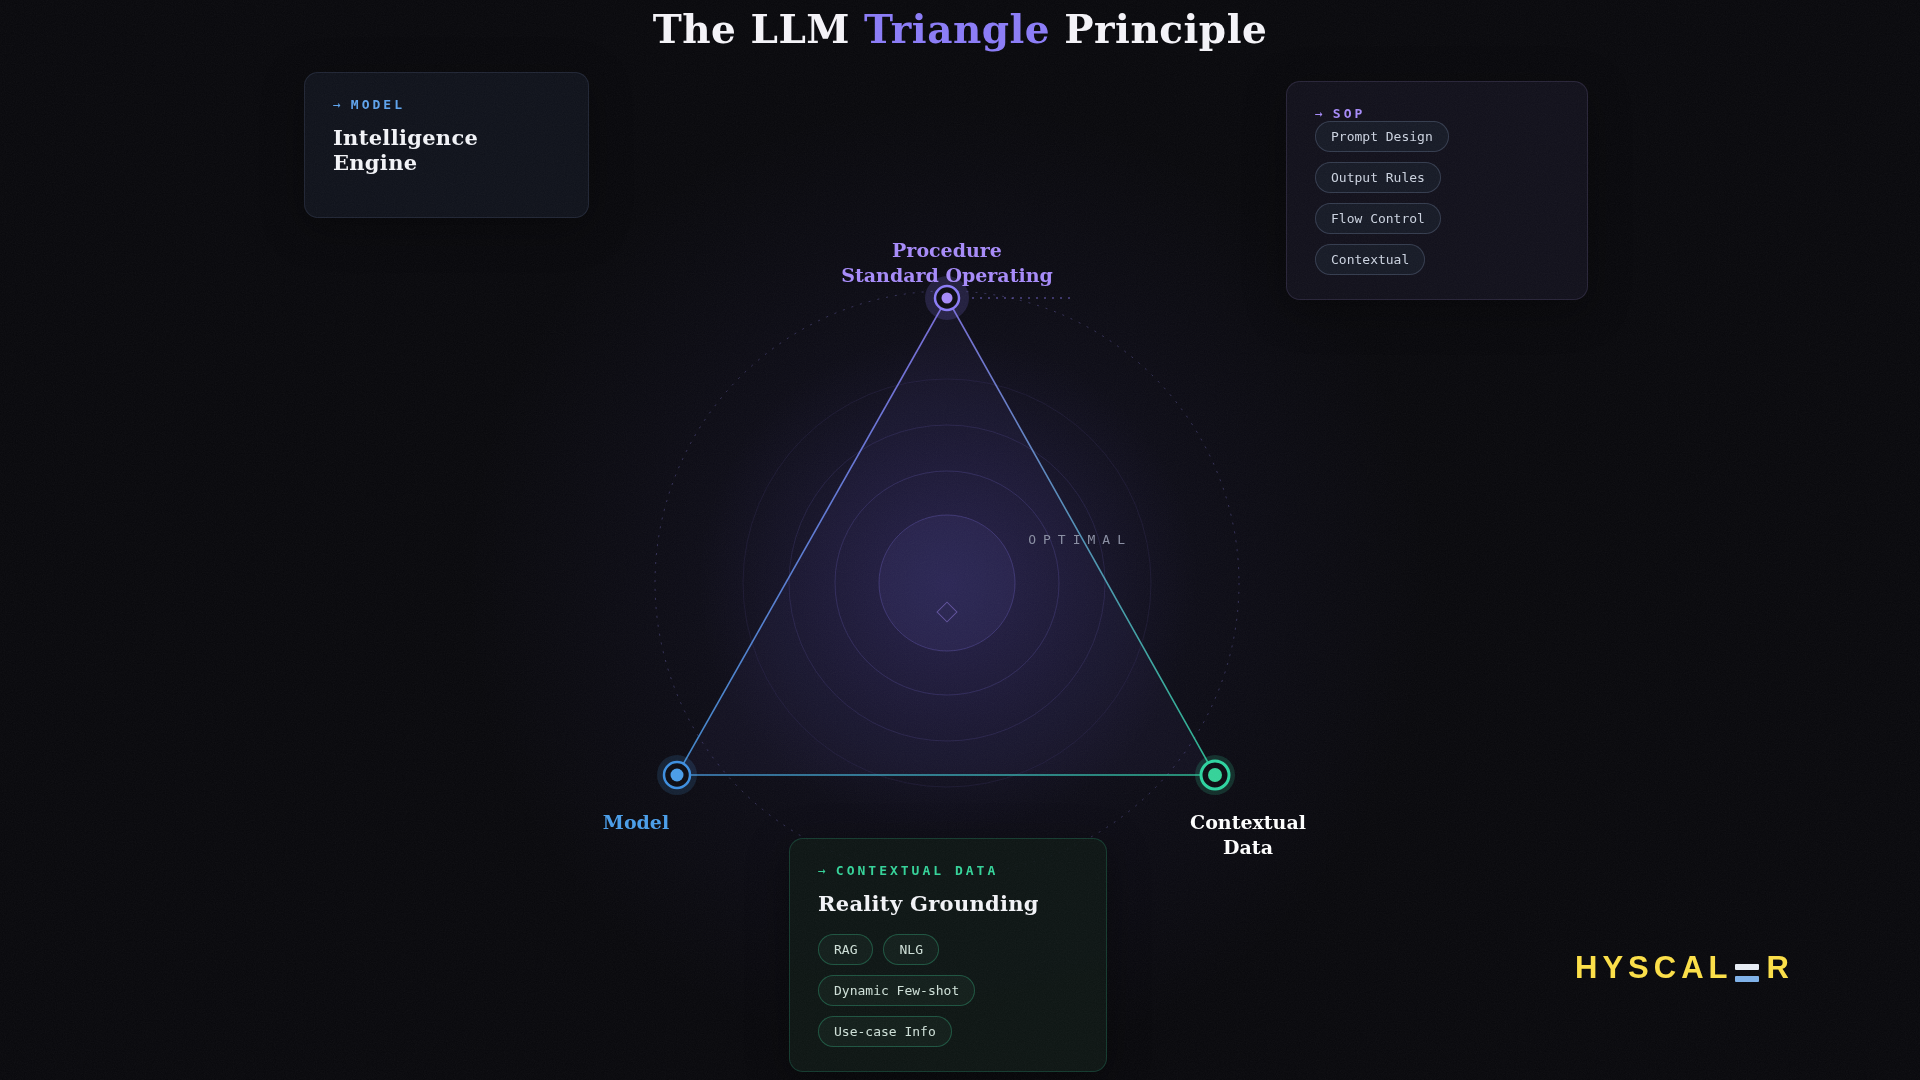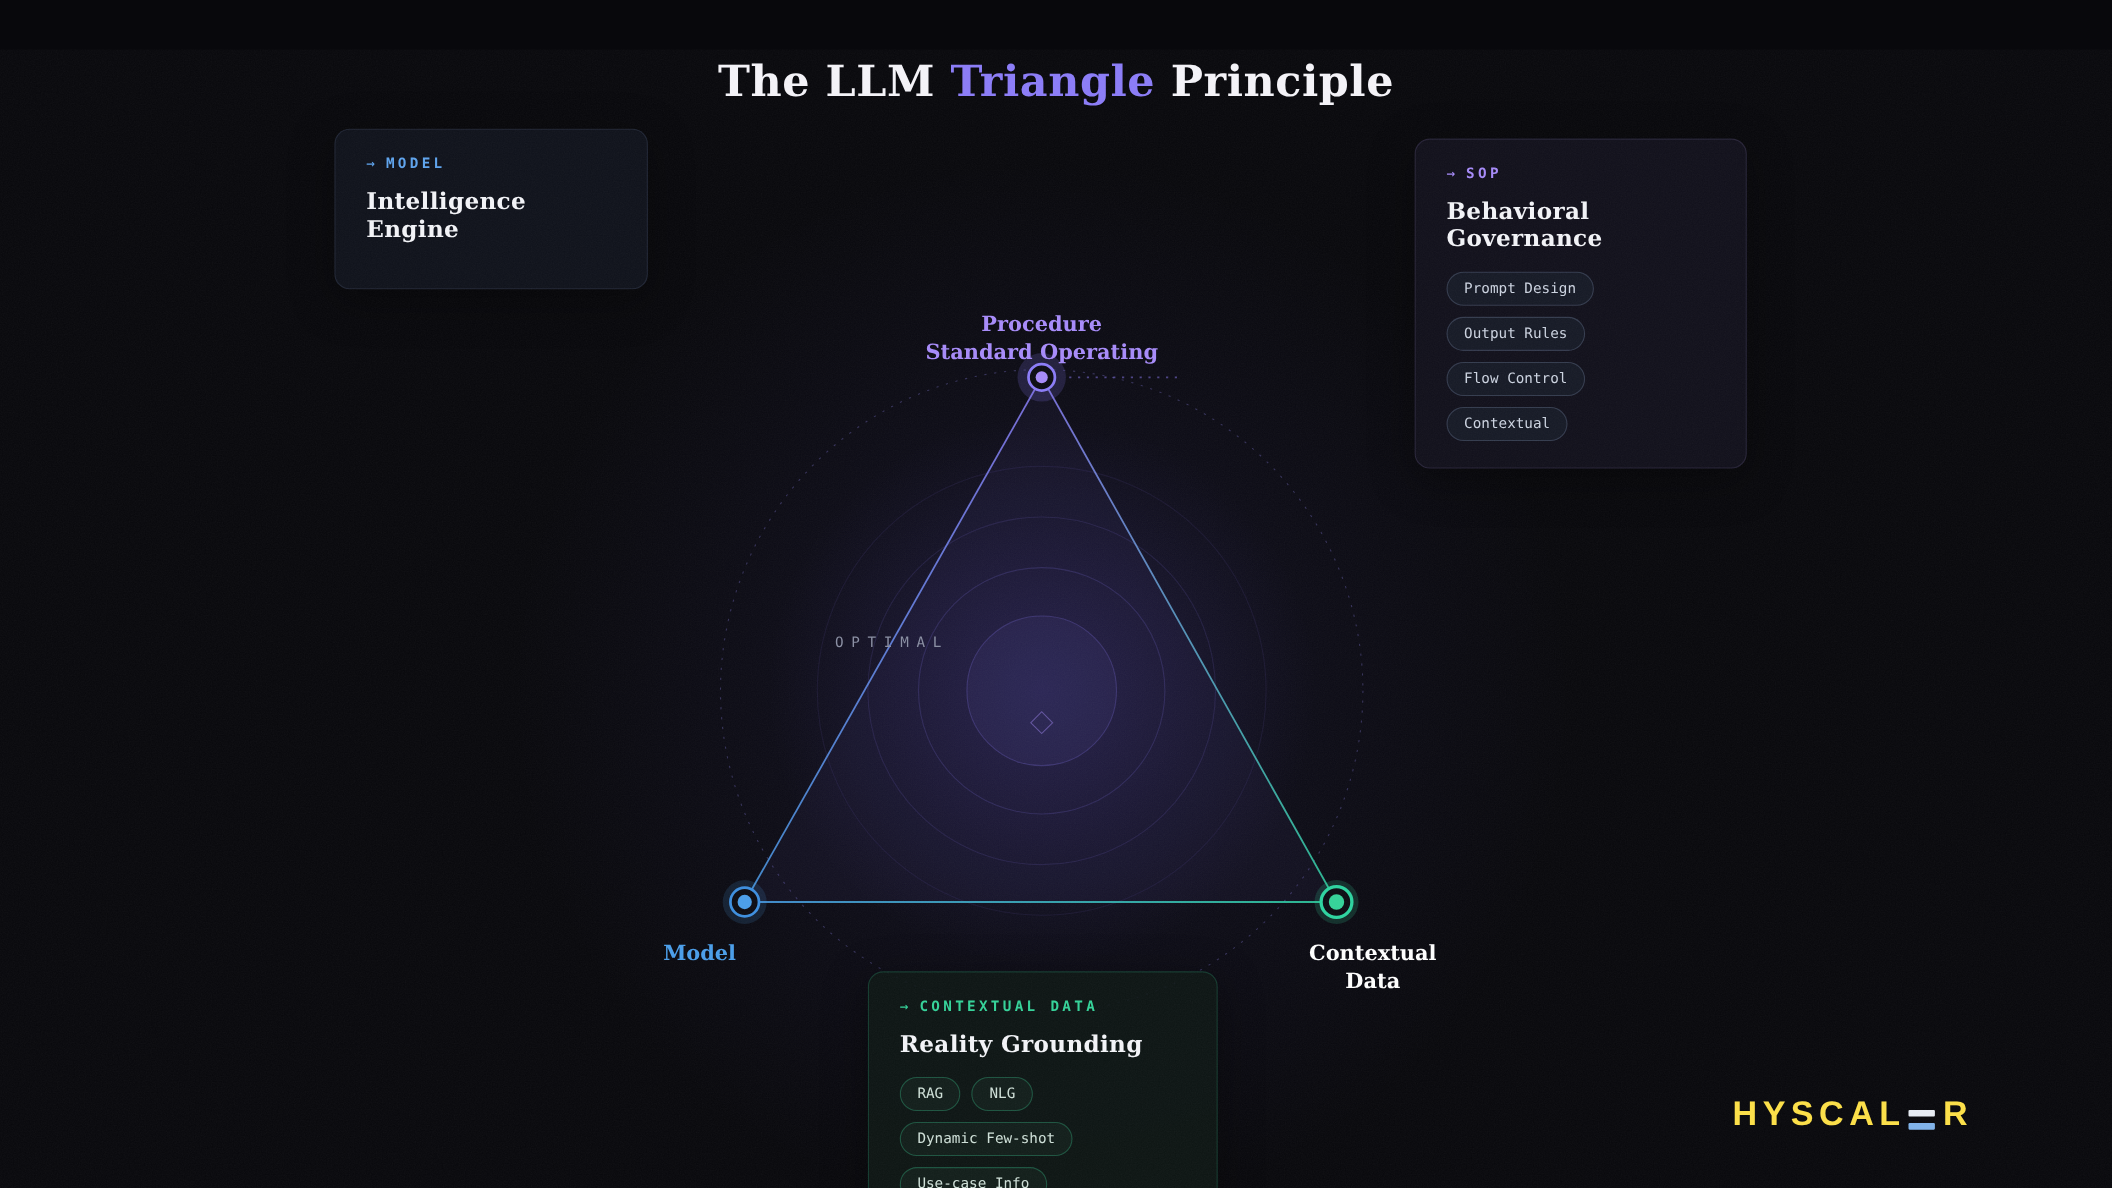--- a/index.html
+++ b/index.html
@@ -1,19 +1,19 @@
 <!DOCTYPE html>
 <html><head>
 <meta charset="utf-8">
 <style>
   * { margin:0; padding:0; box-sizing:border-box; }
   html,body { width:1920px; height:1080px; background:#08080c; overflow:hidden; }
   body { position:relative; font-family:"DejaVu Sans", sans-serif; }
 
-  .stage { position:absolute; inset:0;margin-top:45px; }
+  .stage { position:absolute; inset:0; }
 
   .bg-glow { position:absolute; left:947px; top:583px; width:980px; height:980px;
     transform:translate(-50%,-50%); border-radius:50%;
     background:radial-gradient(circle, rgba(110,95,235,0.10) 0%, rgba(110,95,235,0.04) 42%, rgba(0,0,0,0) 70%); }
 
   .noise { position:absolute; inset:0; width:1920px; height:1080px; opacity:0.05; pointer-events:none; z-index:40; }
 
   .title { position:absolute; top:6px; left:0; width:100%; text-align:center; z-index:5;
     font-family:"DejaVu Serif", serif; font-weight:bold; font-size:39px; color:#f5f4f9; letter-spacing:0.5px; }
   .title span { white-space:pre; }
@@ -44,21 +44,21 @@
     background:rgba(28,34,48,0.55); border:1px solid rgba(122,138,172,0.30);
     padding:7px 15px; border-radius:16px; white-space:nowrap; }
   .card-ctx .pill { background:rgba(24,38,33,0.55); border-color:rgba(52,211,153,0.30); color:#cfe0d8;text-align:center; }
 
   .vlabel { position:absolute; z-index:5; font-family:"DejaVu Serif", serif; font-weight:bold;
     text-align:center; font-size:19px; line-height:25px; }
   .vlabel.sop   { left:747px; top:238px; width:400px; color:#a78bfa; }
   .vlabel.model { left:536px; top:810px; width:200px; color:#4a9eea; }
   .vlabel.ctx   { left:1148px; top:810px; width:200px; color:#ffffff; }
 
-  .center-label { position:absolute; left:759px; top:532px; width:300px; text-align:left; z-index:5; }
+  .center-label { position:absolute; left:832px; top:532px; width:300px; text-align:right; z-index:5; }
   .center-label .optimal { font-family:"DejaVu Sans Mono", monospace; font-size:13px;
     letter-spacing:7px; color:#8a8fa3; }
   .center-label .usage { font-family:"DejaVu Serif", serif; font-weight:bold; font-size:27px;
     color:#f5f5fa; margin-top:5px; text-shadow:0 0 18px rgba(140,125,250,0.35); }
   .diamond { position:absolute; left:947px; top:612px; width:15px; height:15px; z-index:4;
     border:1px solid rgba(167,139,250,0.45); transform:translate(-50%,-50%) rotate(45deg); }
 
   .logo { position:absolute; left:1575px; top:950px; z-index:6; display:flex; align-items:center;
     font-family:"Liberation Sans", sans-serif; font-weight:bold; font-size:31px;
     letter-spacing:5px; color:#fde047; }
@@ -151,21 +151,20 @@
       <span>MODEL</span>
     </div>
     <h2>Intelligence Engine</h2>
   </div>
 
   <div class="card card-sop">
     <div class="tag purple">
       <span class="arrow">→</span>
       <span>SOP</span>
     </div>
-    <h2>Behavioral Governance</h2>
     <div class="pills col">
       <span class="pill">Prompt Design</span>
       <span class="pill">Output Rules</span>
       <span class="pill">Flow Control</span>
       <span class="pill">Contextual</span>
     </div>
   </div>
 
   <div class="card card-ctx">
     <div class="tag green">

